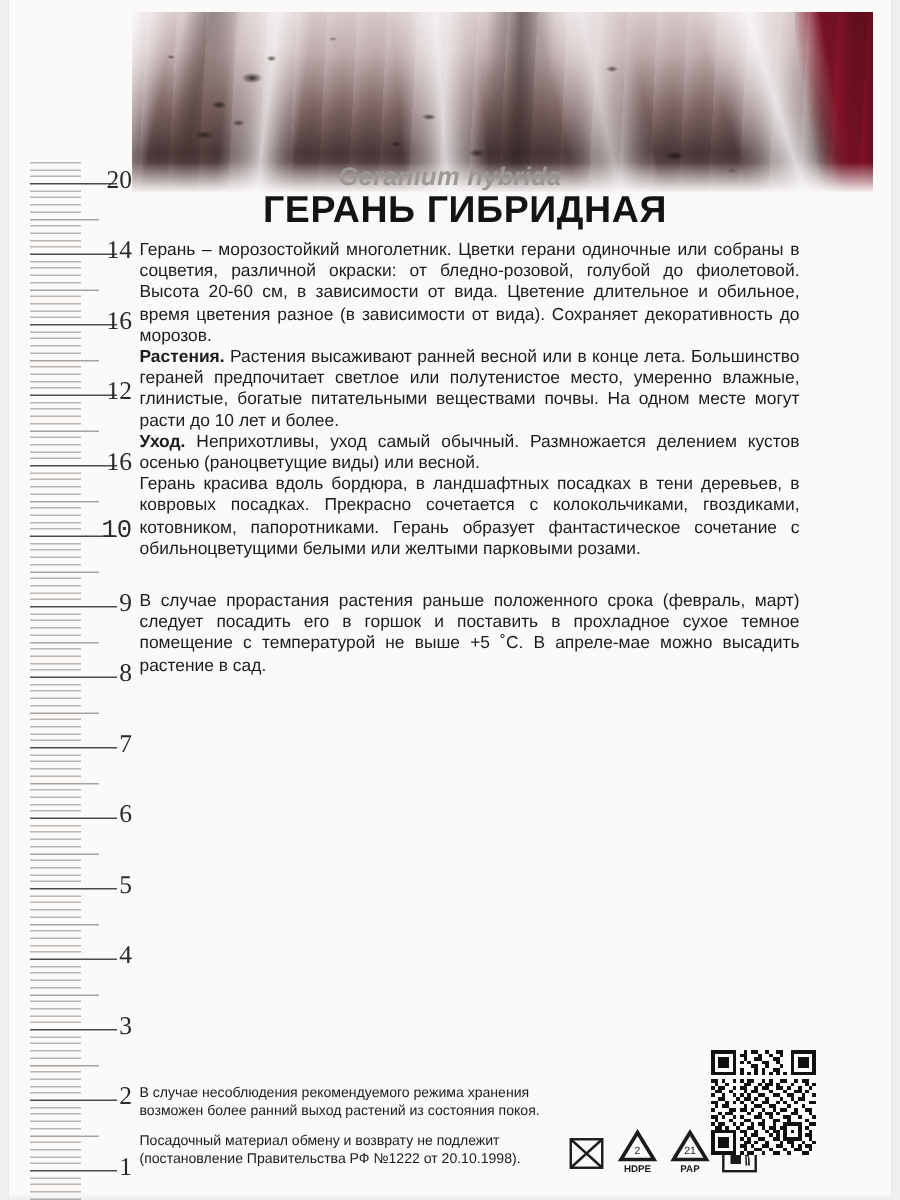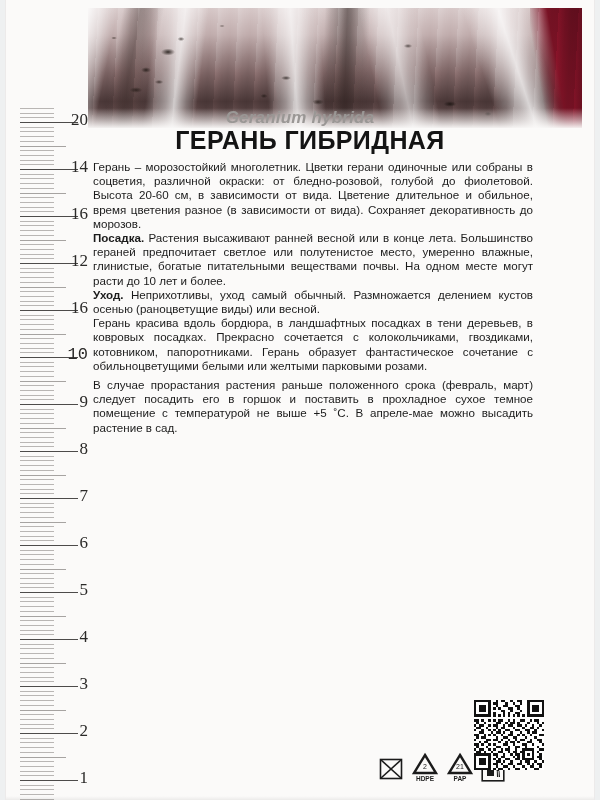--- a/index.html
+++ b/index.html
@@ -178,21 +178,21 @@
     top: 160px;
     width: 440px;
     font-family: "Liberation Sans", sans-serif;
     font-size: 11.6px;
     line-height: 14.2px;
     color: #1b1b1b;
     text-align: justify;
     z-index: 5;
   }
   #body-copy p { margin: 0; }
-  #body-copy p.gap { margin-top: 5px; }
+  #body-copy p.gap { margin-top: 21px; }
   #body-copy b { font-weight: bold; }
 
   
   #footer {
     position: absolute;
     left: 93px;
     top: 722px;
     width: 300px;
     font-family: "Liberation Sans", sans-serif;
     font-size: 9.4px;
@@ -418,26 +418,30 @@
       <div class="cm-label" style="top: 675px;">3</div>
       <div class="cm-label" style="top: 722px;">2</div>
       <div class="cm-label" style="top: 769px;">1</div>
     </div>
 
   <div id="title">ГЕРАНЬ ГИБРИДНАЯ</div>
   <div id="latin-name">Geranium hybrida</div>
 
   <div id="body-copy">
     <p>Герань – морозостойкий многолетник. Цветки герани одиночные или собраны в соцветия, различной окраски: от бледно-розовой, голубой до фиолетовой. Высота 20-60 см, в зависимости от вида. Цветение длительное и обильное, время цветения разное (в зависимости от вида). Сохраняет декоративность до морозов.</p>
-    <p><b>Посадка.</b><span> Растения высаживают ранней весной или в конце лета. Большинство гераней предпочитает светлое или полутенистое место, умеренно влажные, глинистые, богатые питательными веществами почвы. На одном месте могут расти до 10 лет и более.</span></p>
+    <p><b>Растения.</b><span> Растения высаживают ранней весной или в конце лета. Большинство гераней предпочитает светлое или полутенистое место, умеренно влажные, глинистые, богатые питательными веществами почвы. На одном месте могут расти до 10 лет и более.</span></p>
     <p><b>Уход.</b><span> Неприхотливы, уход самый обычный. Размножается делением кустов осенью (раноцветущие виды) или весной.</span></p>
     <p>Герань красива вдоль бордюра, в ландшафтных посадках в тени деревьев, в ковровых посадках. Прекрасно сочетается с колокольчиками, гвоздиками, котовником, папоротниками. Герань образует фантастическое сочетание с обильноцветущими белыми или желтыми парковыми розами.</p>
     <p class="gap">В случае прорастания растения раньше положенного срока (февраль, март) следует посадить его в горшок и поставить в прохладное сухое темное помещение с температурой не выше +5 ˚С. В апреле-мае можно высадить растение в сад.</p>
   </div>
 
+  <div id="footer">
+    <p>В случае несоблюдения рекомендуемого режима хранения возможен более ранний выход растений из состояния покоя.</p>
+    <p class="gap2">Посадочный материал обмену и возврату не подлежит (постановление Правительства РФ №1222 от 20.10.1998).</p>
+  </div>
 
   <div id="marks">
 
     <div class="mark">
       <svg width="26" height="26" viewBox="0 0 26 26">
         <rect x="2.5" y="3.5" width="21" height="19" fill="none" stroke="#1b1b1b" stroke-width="1.6"></rect>
         <line x1="2.5" y1="3.5" x2="23.5" y2="22.5" stroke="#1b1b1b" stroke-width="1.6"></line>
         <line x1="23.5" y1="3.5" x2="2.5" y2="22.5" stroke="#1b1b1b" stroke-width="1.6"></line>
       </svg>
     </div>

